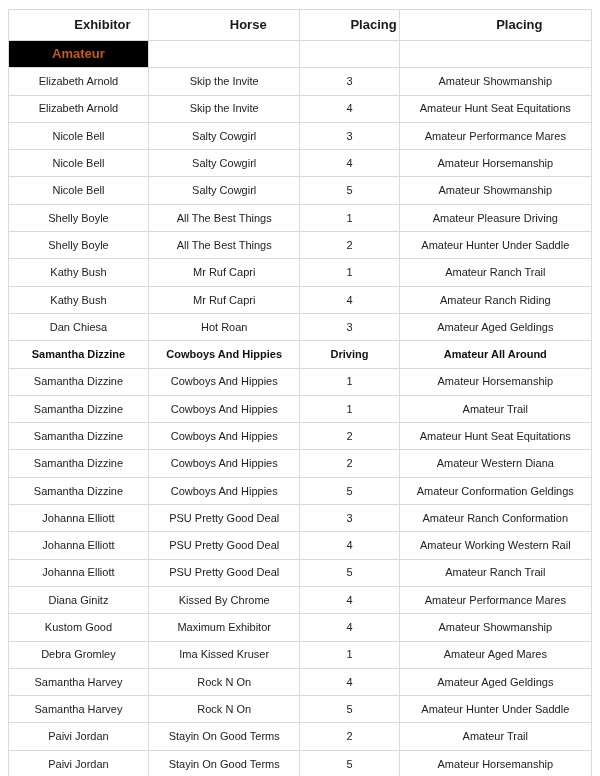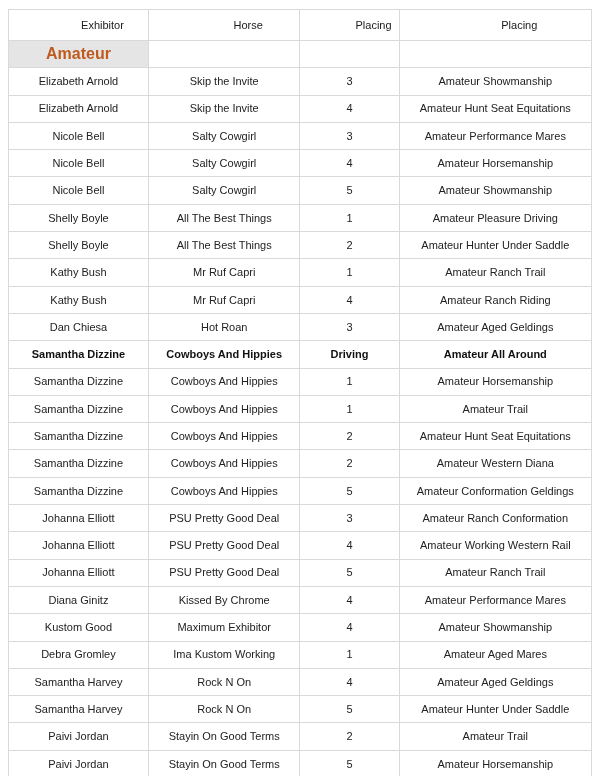--- a/index.html
+++ b/index.html
@@ -36,31 +36,31 @@
     text-align: center;
     vertical-align: middle;
     padding: 0;
     height: 26.3px;
     line-height: 1.15;
     overflow: hidden;
     white-space: nowrap;
     text-overflow: ellipsis;
   }
   table.results th {
-    font-weight: normal;
-    font-size: 11px;
+    font-weight: bold;
+    font-size: 13px;
     color: #1a1a1a;
     height: 30px;
     padding-left: 48px;
   }
   tr.section-row td.section-cell {
-    background: #e5e5e5;
+    background: #000000;
     color: #c05a1e;
     font-weight: bold;
-    font-size: 16px;
+    font-size: 13px;
   }
   tr.highlight td {
     font-weight: bold;
     color: #111111;
   }
 </style>
 </head>
 <body>
 
 <div class="sheet">
@@ -207,21 +207,21 @@
           <td>Amateur Performance Mares</td>
         </tr>
         <tr>
           <td>Kustom Good</td>
           <td>Maximum Exhibitor</td>
           <td>4</td>
           <td>Amateur Showmanship</td>
         </tr>
         <tr>
           <td>Debra Gromley</td>
-          <td>Ima Kustom Working</td>
+          <td>Ima Kissed Kruser</td>
           <td>1</td>
           <td>Amateur Aged Mares</td>
         </tr>
         <tr>
           <td>Samantha Harvey</td>
           <td>Rock N On</td>
           <td>4</td>
           <td>Amateur Aged Geldings</td>
         </tr>
         <tr>

